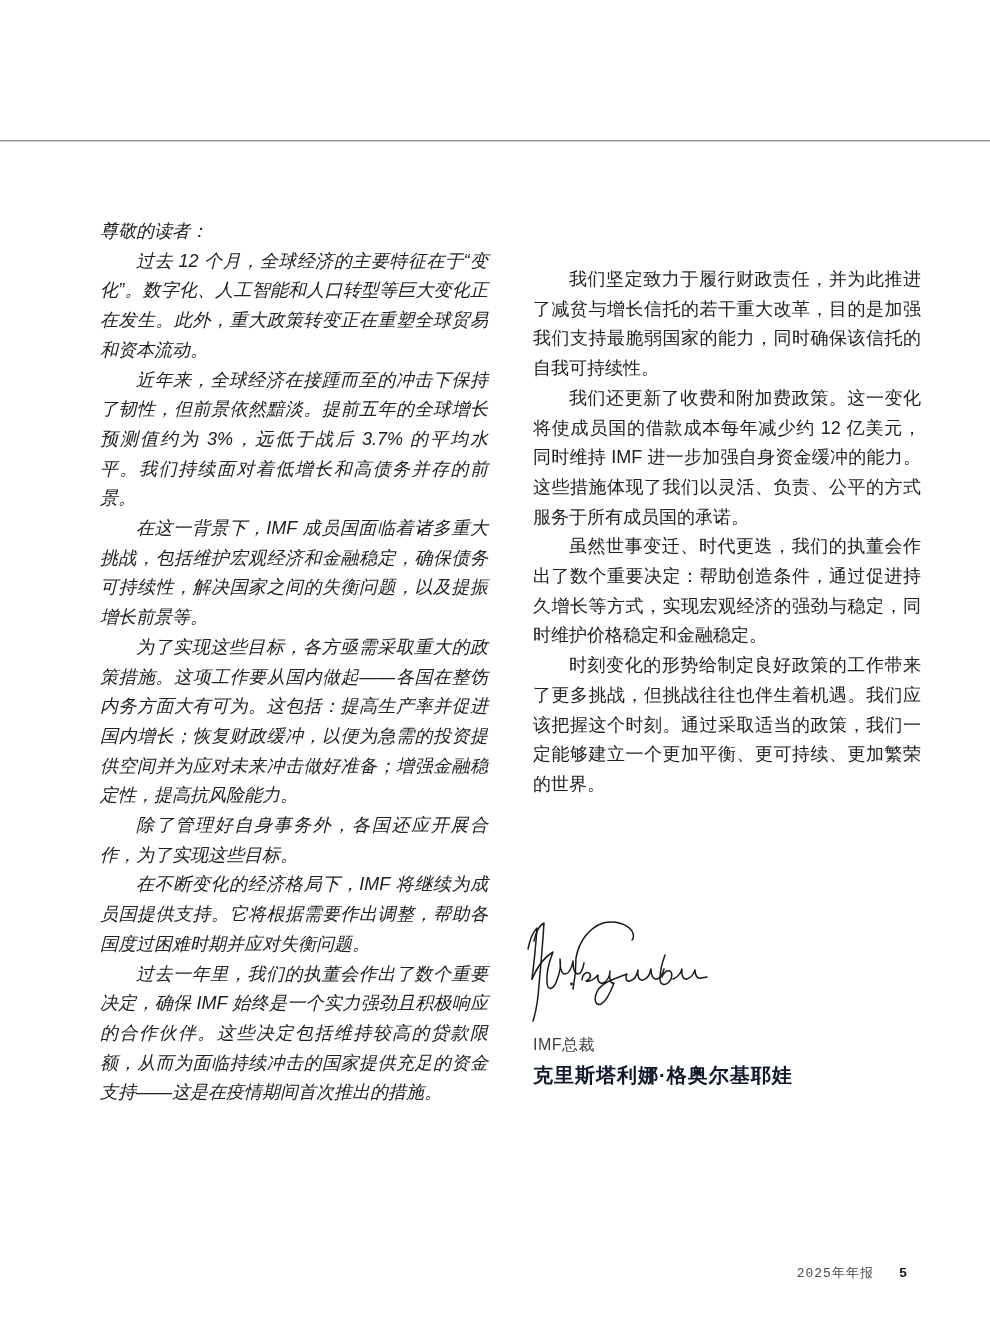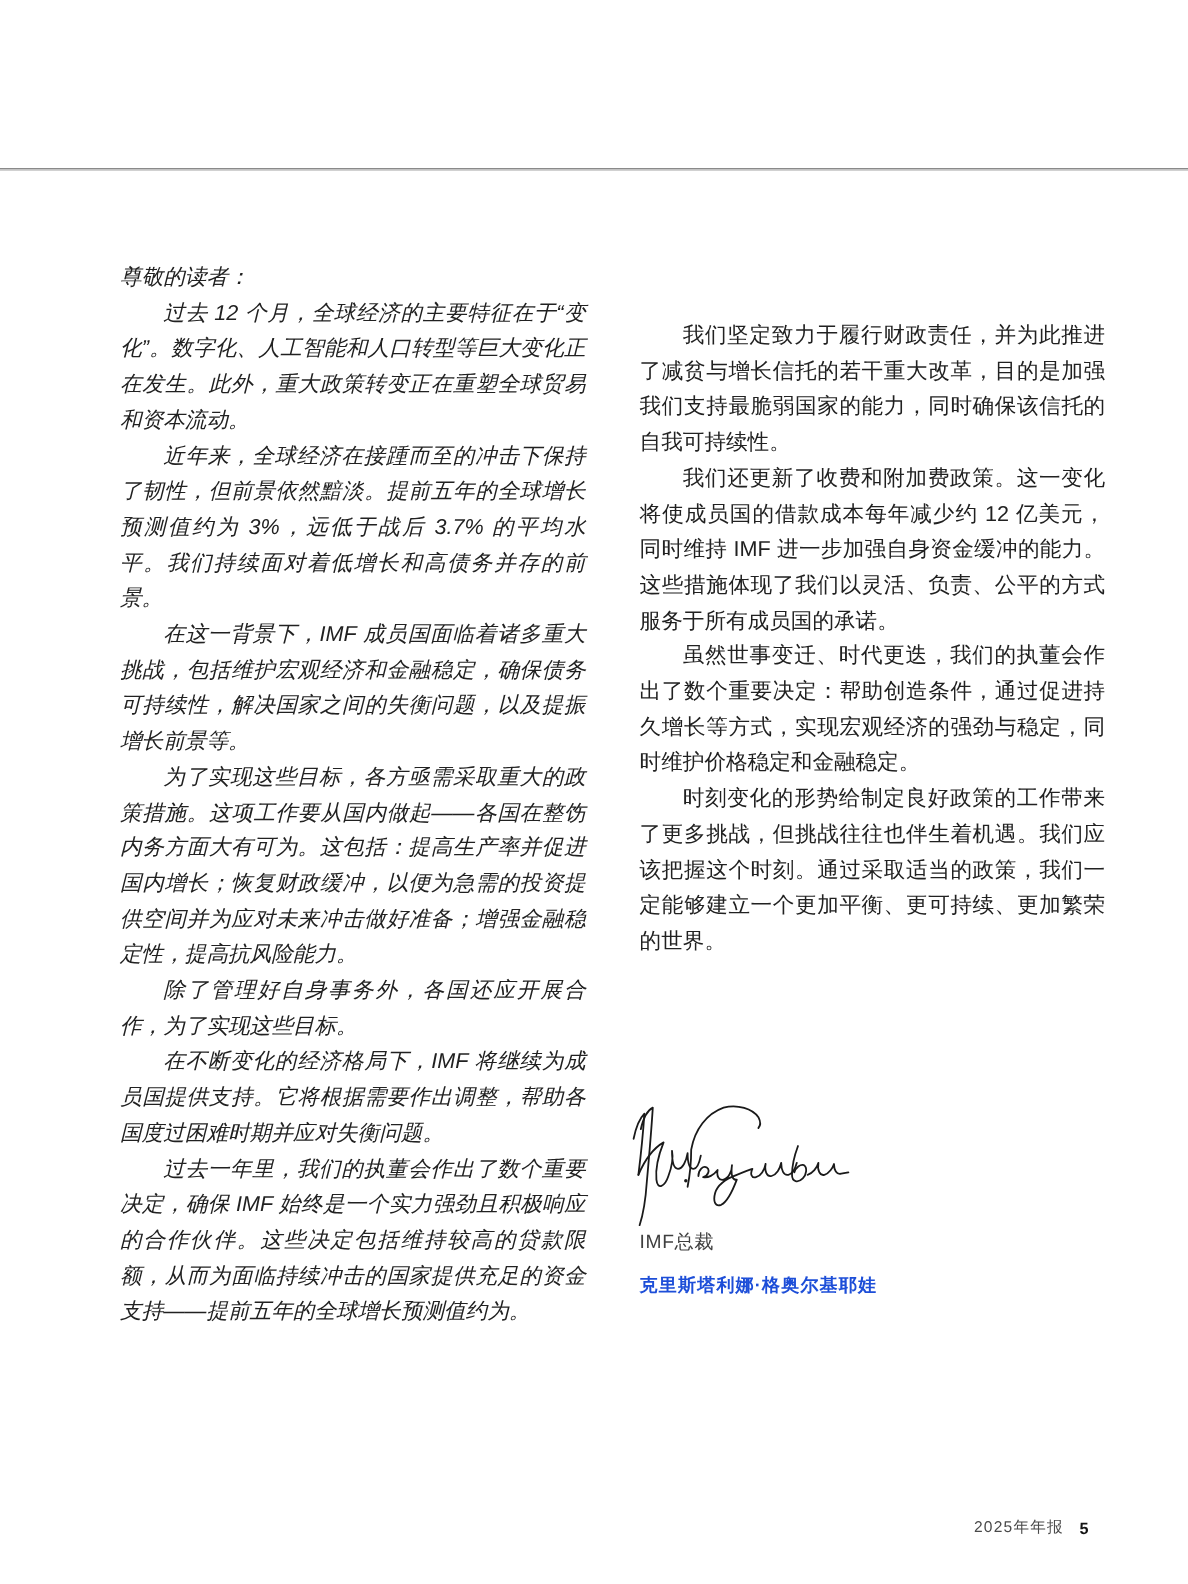--- a/index.html
+++ b/index.html
@@ -35,42 +35,43 @@
     position: absolute;
     left: 515px; top: 905px;
     width: 400px;
   }
   .signature-svg {
     display: block;
     width: 220px; height: 130px;
   }
   .sig-title {
     position: absolute;
-    left: 18px; top: 120px;
+    left: 18px; top: 130px;
     font-size: 16px;
     color: #3f3f3f;
     letter-spacing: 0.5px;
     white-space: nowrap;
   }
   .sig-name {
     position: absolute;
     left: 18px; top: 157px;
-    font-size: 15px;
+    font-size: 20px;
     font-weight: bold;
-    color: #1d4ed8;
+    color: #0f172a;
     letter-spacing: 1px;
     white-space: nowrap;
   }
   .footer {
     position: absolute;
     top: 1264px;
     right: 83px;
     display: flex;
     align-items: center;
-    gap: 13px;
+    gap: 25px;
+    font-family: Liberation Mono, monospace;
   }
   .footer-label {
     font-size: 13px;
     color: #4a4a4a;
     letter-spacing: 1px;
   }
   .footer-page {
     font-size: 13.5px;
     font-weight: bold;
     color: #141414;
@@ -82,21 +83,21 @@
 <div class="top-rule"></div>
 
 <div class="col col-left">
   <p>尊敬的读者：</p>
   <p class="indent">过去 12 个月，全球经济的主要特征在于“变化”。数字化、人工智能和人口转型等巨大变化正在发生。此外，重大政策转变正在重塑全球贸易和资本流动。</p>
   <p class="indent">近年来，全球经济在接踵而至的冲击下保持了韧性，但前景依然黯淡。提前五年的全球增长预测值约为 3%，远低于战后 3.7% 的平均水平。我们持续面对着低增长和高债务并存的前景。</p>
   <p class="indent">在这一背景下，IMF 成员国面临着诸多重大挑战，包括维护宏观经济和金融稳定，确保债务可持续性，解决国家之间的失衡问题，以及提振增长前景等。</p>
   <p class="indent">为了实现这些目标，各方亟需采取重大的政策措施。这项工作要从国内做起——各国在整饬内务方面大有可为。这包括：提高生产率并促进国内增长；恢复财政缓冲，以便为急需的投资提供空间并为应对未来冲击做好准备；增强金融稳定性，提高抗风险能力。</p>
   <p class="indent">除了管理好自身事务外，各国还应开展合作，为了实现这些目标。</p>
   <p class="indent">在不断变化的经济格局下，IMF 将继续为成员国提供支持。它将根据需要作出调整，帮助各国度过困难时期并应对失衡问题。</p>
-  <p class="indent">过去一年里，我们的执董会作出了数个重要决定，确保 IMF 始终是一个实力强劲且积极响应的合作伙伴。这些决定包括维持较高的贷款限额，从而为面临持续冲击的国家提供充足的资金支持——提前五年的全球增长预测值约为。</p>
+  <p class="indent">过去一年里，我们的执董会作出了数个重要决定，确保 IMF 始终是一个实力强劲且积极响应的合作伙伴。这些决定包括维持较高的贷款限额，从而为面临持续冲击的国家提供充足的资金支持——这是在疫情期间首次推出的措施。</p>
 </div>
 
 <div class="col col-right">
   <p class="indent">我们坚定致力于履行财政责任，并为此推进了减贫与增长信托的若干重大改革，目的是加强我们支持最脆弱国家的能力，同时确保该信托的自我可持续性。</p>
   <p class="indent">我们还更新了收费和附加费政策。这一变化将使成员国的借款成本每年减少约 12 亿美元，同时维持 IMF 进一步加强自身资金缓冲的能力。这些措施体现了我们以灵活、负责、公平的方式服务于所有成员国的承诺。</p>
   <p class="indent">虽然世事变迁、时代更迭，我们的执董会作出了数个重要决定：帮助创造条件，通过促进持久增长等方式，实现宏观经济的强劲与稳定，同时维护价格稳定和金融稳定。</p>
   <p class="indent">时刻变化的形势给制定良好政策的工作带来了更多挑战，但挑战往往也伴生着机遇。我们应该把握这个时刻。通过采取适当的政策，我们一定能够建立一个更加平衡、更可持续、更加繁荣的世界。</p>
 </div>
 
 <div class="signature-block">

